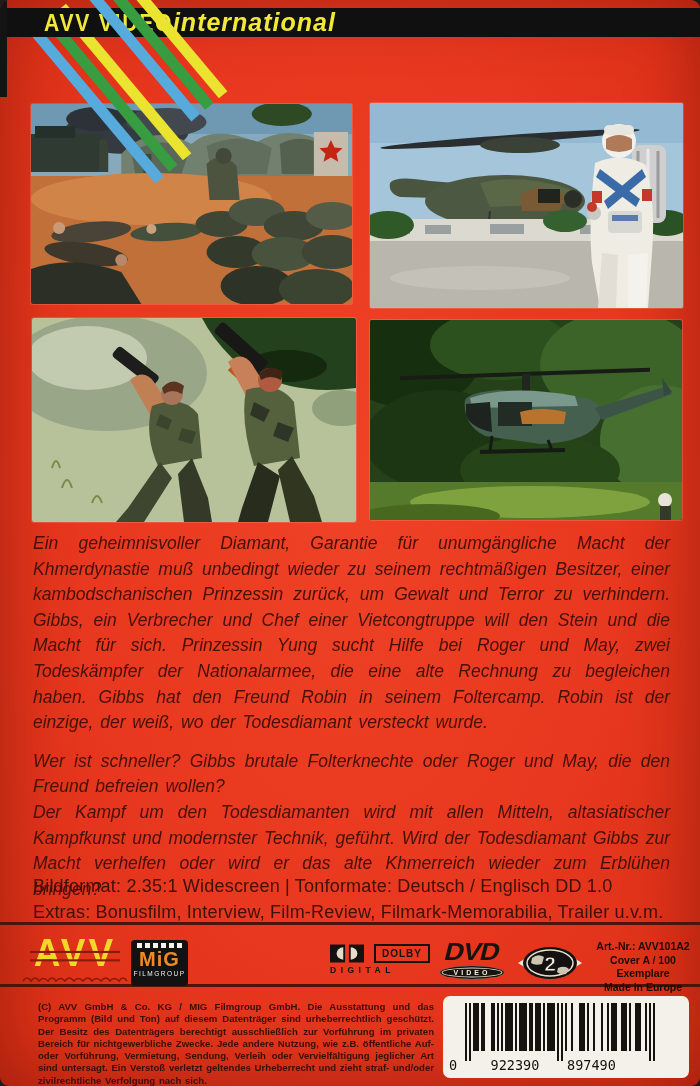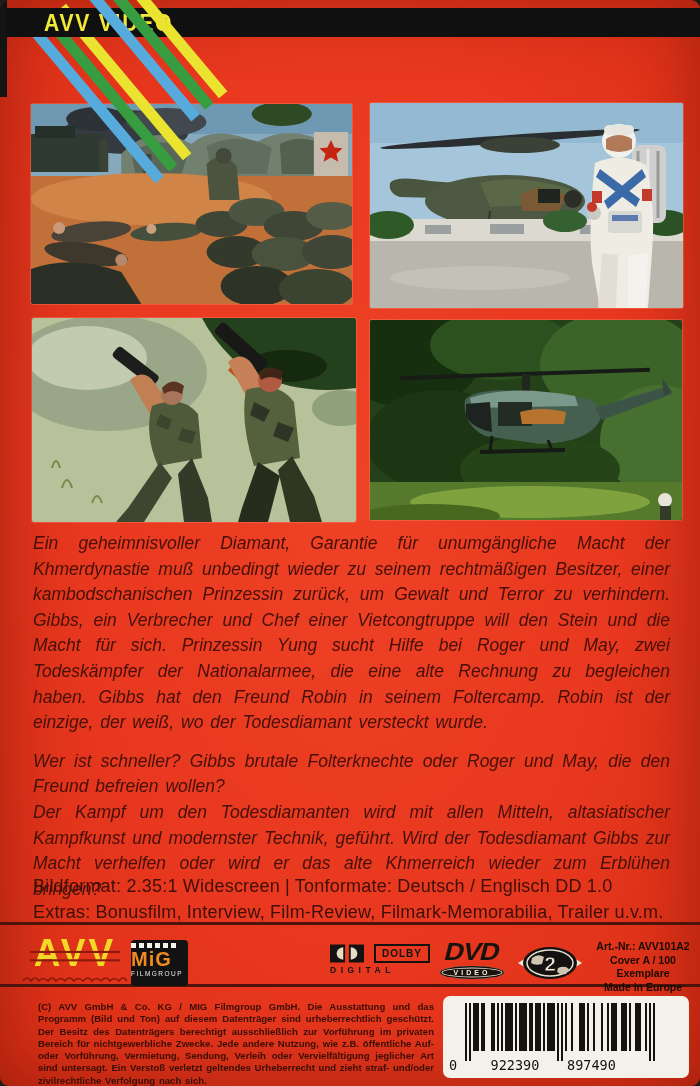--- a/index.html
+++ b/index.html
@@ -36,21 +36,21 @@
   #sep1{top:922px;}
   #sep2{top:984px;}
   
   .logo{position:absolute;color:#17120c;}
   .avv-logo{left:20px;top:936px;width:110px;text-align:center;}
   .avv-word{position:relative;display:inline-block;color:#f2d928;font-weight:900;font-size:37px;line-height:34px;letter-spacing:3px;transform:scaleY(1.05);}
   .avv-word::after{content:"";position:absolute;left:-4px;right:-4px;top:15px;height:6px;
     border-top:2px solid #8a1a0c;border-bottom:2px solid #8a1a0c;}
   .avv-script{margin-top:2px;}
   .mig-logo{left:131px;top:940px;width:57px;height:46px;background:#121212;border-radius:4px;
-    display:flex;flex-direction:column;justify-content:flex-start;}
+    display:flex;flex-direction:column;align-items:center;justify-content:flex-start;}
   .mig-holes{display:flex;gap:3px;margin-top:3px;}
   .mig-holes i{width:5px;height:5px;background:#f5f2ea;display:block;}
   .mig-word{color:#f08a20;font-weight:900;font-size:20px;line-height:22px;letter-spacing:1px;}
   .mig-sub{color:#eee;font-size:6.5px;letter-spacing:1.5px;}
   .ws-logo{left:221px;top:946px;width:92px;height:34px;display:flex;align-items:center;justify-content:center;}
   .ws-word{display:inline-block;font-weight:900;font-size:16px;color:#141210;letter-spacing:0;
     transform:scaleY(1.55) scaleX(.82);white-space:nowrap;}
   .dolby-logo{left:330px;top:944px;width:100px;}
   .dolby-row{display:flex;align-items:stretch;gap:10px;}
   .dd-box{border:2px solid #141210;height:15px;display:flex;align-items:center;padding:0 6px;}
@@ -78,20 +78,21 @@
 
 <div class="cover">
 
   <div class="stripes stripes-b">
     <i style="background:#56aadc"></i>
       <i style="background:#389c40"></i>
       <i style="background:#eae431"></i>
   </div>
   <div class="topbar">
     <span class="brand">AVV VIDEO</span>
+    <span class="brand-suffix">international</span>
   </div>
   <div class="stripes stripes-a">
     <i style="background:#56aadc"></i>
       <i style="background:#389c40"></i>
       <i style="background:#eae431"></i>
   </div>
   <div class="scan-sliver"></div>
 
   <div class="photo" id="ph1">
     <svg viewBox="0 0 320 200" preserveAspectRatio="none">

